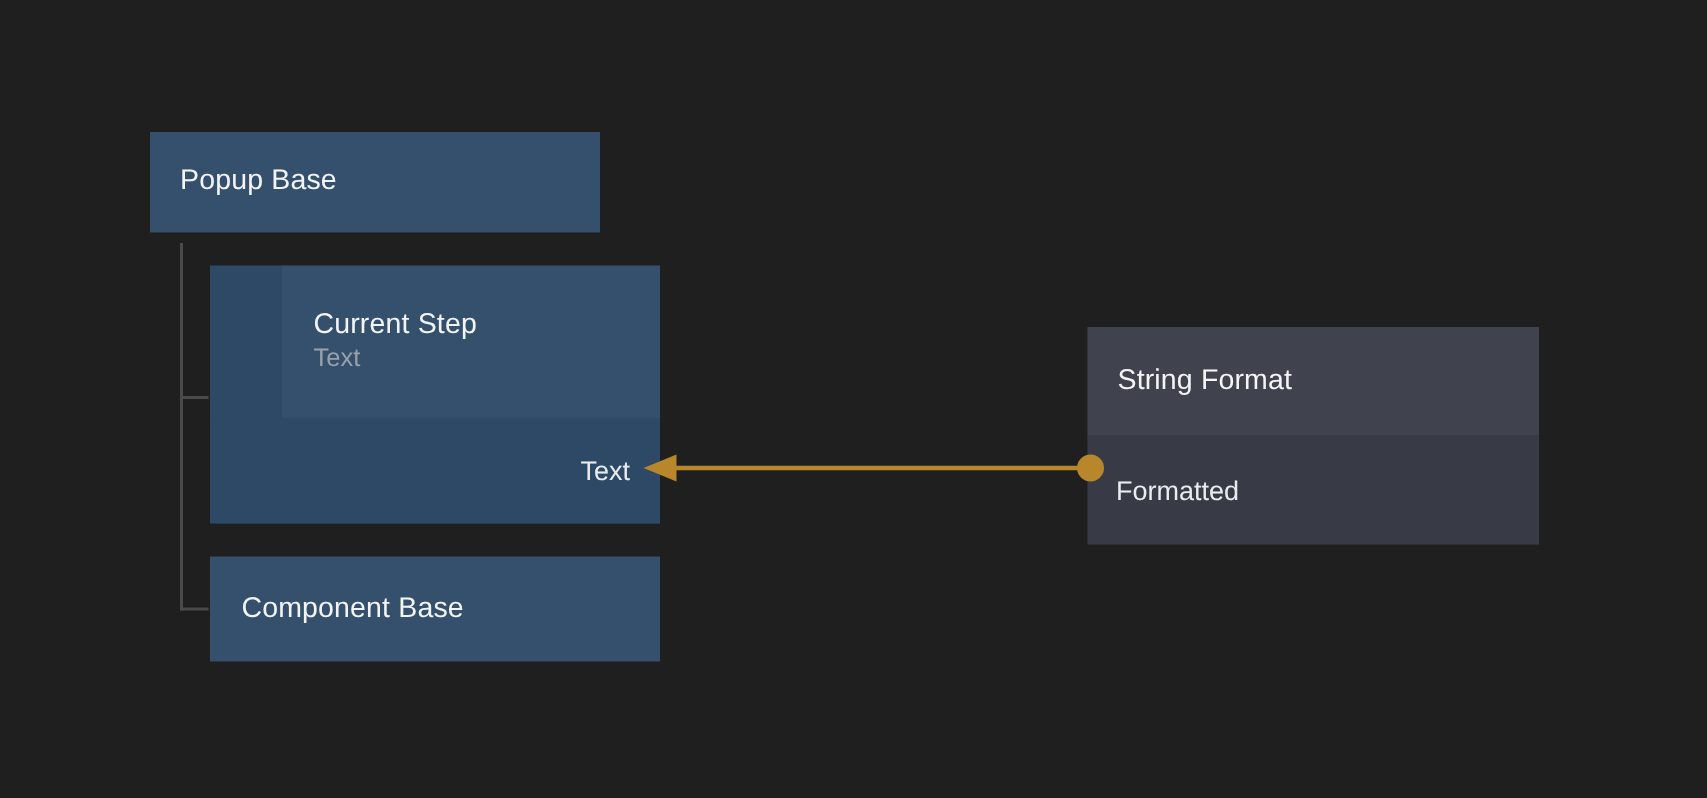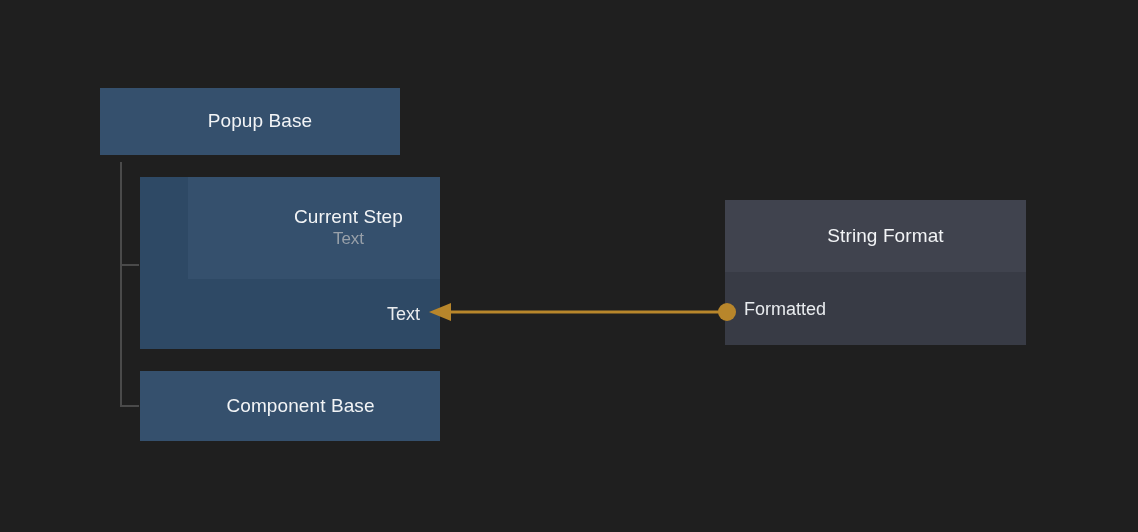--- a/index.html
+++ b/index.html
@@ -36,21 +36,20 @@
     position: absolute;
     box-sizing: border-box;
     overflow: hidden;
   }
   .node-header {
     box-sizing: border-box;
     width: 100%;
     display: flex;
     flex-direction: column;
     justify-content: center;
-    text-align: center;
   }
   .node-body {
     box-sizing: border-box;
     width: 100%;
     position: relative;
   }
 
   .node-title {
     font-size: 19px;
     color: #f2f4f6;
@@ -126,21 +125,21 @@
     background: #35506d;
   }
   #node-component-stack .node-header {
     height: 100%;
     padding: 0 0 0 21px;
   }
 
   
   #node-string-format {
     left: 725px;
-    top: 200px;
+    top: 218px;
     width: 301px;
     height: 145px;
     background: #383b45;
   }
   #node-string-format .node-header {
     height: 72px;
     background: #40434e;
     padding: 0 0 0 20px;
   }
   #node-string-format .node-body {

